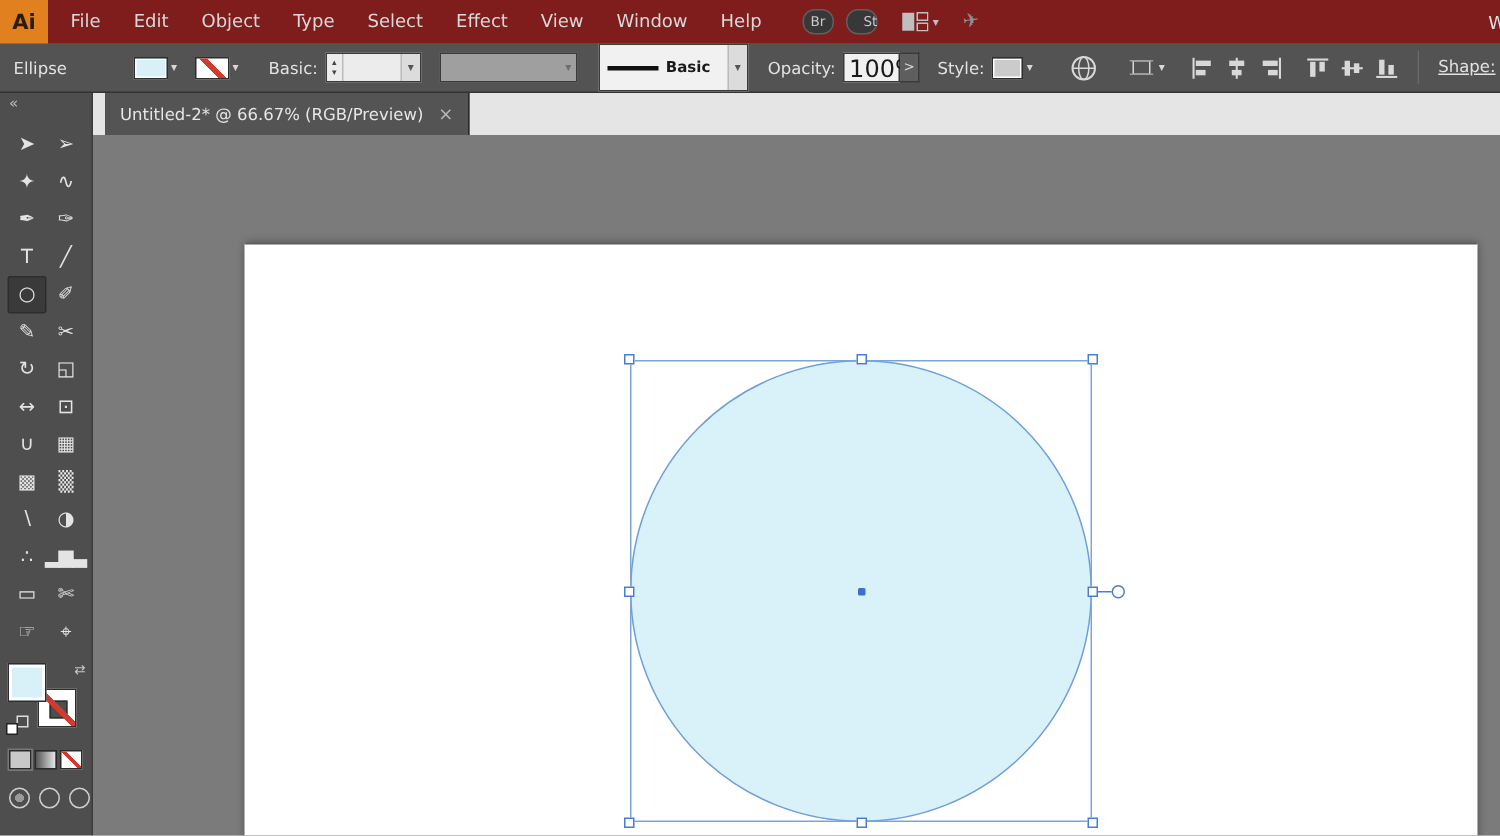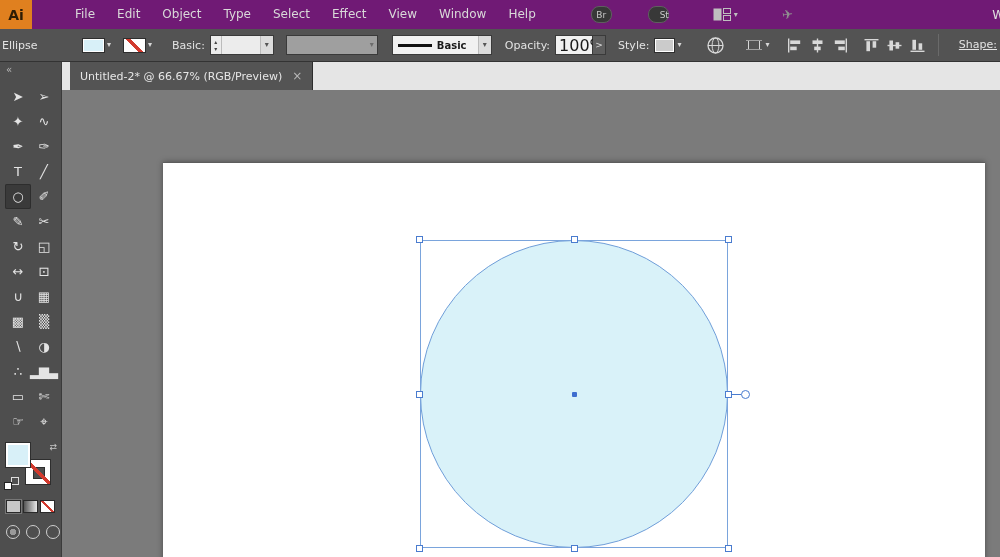--- a/index.html
+++ b/index.html
@@ -1,52 +1,52 @@
 <!DOCTYPE html>
 <html><head>
 <meta charset="utf-8">
 <style>
   * { margin:0; padding:0; box-sizing:border-box; }
   body { font-family:"DejaVu Sans","Liberation Sans",sans-serif; }
   #app { position:relative; width:1000px; height:557px; background:#7b7b7b; overflow:hidden; }
 
   
-  .menubar { position:absolute; left:0; top:0; width:100%; height:29px; background:#701a75; display:flex; align-items:center; z-index:10;gap:28px; }
+  .menubar { position:absolute; left:0; top:0; width:100%; height:29px; background:#7f1d1d; display:flex; align-items:center; z-index:10; }
   .logo { width:32px; height:29px; background:#e0801f; color:#2d1c05; font-weight:bold; font-size:14px; display:flex; align-items:center; justify-content:center; }
   .menu-items { display:flex; align-items:center; margin-left:4px; }
   .menu-item { padding:4px 11px; font-size:12px; color:#d9d9d9; line-height:29px; cursor:default; }
   .badge { width:21px; height:17px; border:1px solid #5f5f5f; background:#383838; color:#c9c9c9; font-size:9px; display:flex; align-items:center; justify-content:center; border-radius:8px; }
   .badge.br { margin-left:16px; }
   .badge.st { margin-left:8px;padding-left:12px; }
   .ws-switch { display:flex; align-items:center; margin-left:16px; gap:3px; }
   .ws-switch .chev { color:#bfbfbf; font-size:8px; }
   .share { margin-left:16px; color:#8f8f8f; font-size:13px; transform:rotate(-8deg); }
   .mb-right { margin-left:auto; margin-right:-4px; color:#e0e0e0; font-size:12px; }
 
   
   .controlbar { position:absolute; left:0; top:29px; width:100%; height:33px; background:#535353; border-bottom:1px solid #333; display:flex; align-items:center; font-size:11px; color:#e3e3e3; z-index:9; }
   .cb-label { white-space:nowrap; }
-  .ctx-label { margin-left:2px; width:46px; }
+  .ctx-label { margin-left:9px; width:46px; }
   .swgroup { display:flex; align-items:center; gap:2px; }
   .cb-swatch { width:23px; height:15px; border:1px solid #2e2e2e; box-shadow:inset 0 0 0 1px #fff; }
   .cb-swatch.fill { background:#d8f0f8; }
   .cb-swatch.stroke-none, .slash { background:#fff; }
   .slashed { position:relative; }
   .slashed::after { content:""; position:absolute; inset:0; background:linear-gradient(45deg,transparent 44%,#d23a2e 44%,#d23a2e 58%,transparent 58%); }
   .chev { color:#d8d8d8; font-size:8px; line-height:1; }
   .fillgrp { margin-left:34px; }
   .strokegrp { margin-left:12px; }
   .stroke-label { margin-left:20px; }
   .weight-widget { margin-left:5px; display:flex; width:64px; height:20px; background:#ececec; border:1px solid #3a3a3a; }
   .stepper { width:11px; border-right:1px solid #bbb; display:flex; flex-direction:column; align-items:center; justify-content:center; color:#444; font-size:6px; line-height:1.2; }
   .weight-field { flex:1; }
   .weight-chev { width:13px; display:flex; align-items:center; justify-content:center; background:#dcdcdc; border-left:1px solid #bbb; color:#555; }
   .brush-dd { margin-left:12px; width:92px; height:20px; background:#9f9f9f; border:1px solid #3a3a3a; display:flex; align-items:center; justify-content:flex-end; }
   .brush-dd .chev { color:#6d6d6d; margin-right:3px; }
-  .style-dd { margin-left:14px; display:flex; align-items:center; width:100px; height:20px; background:#f1f1f1; border:1px solid #3a3a3a; color:#1a1a1a; }
+  .style-dd { margin-left:14px; display:flex; align-items:center; width:100px; height:32px; background:#f1f1f1; border:1px solid #3a3a3a; color:#1a1a1a; }
   .style-line { width:34px; height:3px; background:#111; margin:0 5px 0 5px; }
   .style-name { font-size:10px; font-weight:bold; flex:1; }
   .style-chev { width:13px; height:100%; background:#dcdcdc; border-left:1px solid #bbb; display:flex; align-items:center; justify-content:center; color:#555; }
   .opacity-label { margin-left:13px; }
   .opacity-field { margin-left:5px; width:38px; height:20px; background:#f1f1f1; border:1px solid #3a3a3a; color:#1a1a1a; font-size:16px; padding-left:3px; display:flex; align-items:center; }
   .more-btn { width:13px; height:20px; background:#5e5e5e; border:1px solid #3a3a3a; border-left:none; color:#ddd; font-size:9px; display:flex; align-items:center; justify-content:center; }
   .stylelbl { margin-left:12px; }
   .style-swatch { margin-left:5px; width:21px; height:15px; background:#cbcbcb; border:1px solid #2e2e2e; box-shadow:inset 0 0 0 1px #fff; }
   .recolor { margin-left:26px; }
   .alignto { margin-left:22px; display:flex; align-items:center; gap:3px; }

